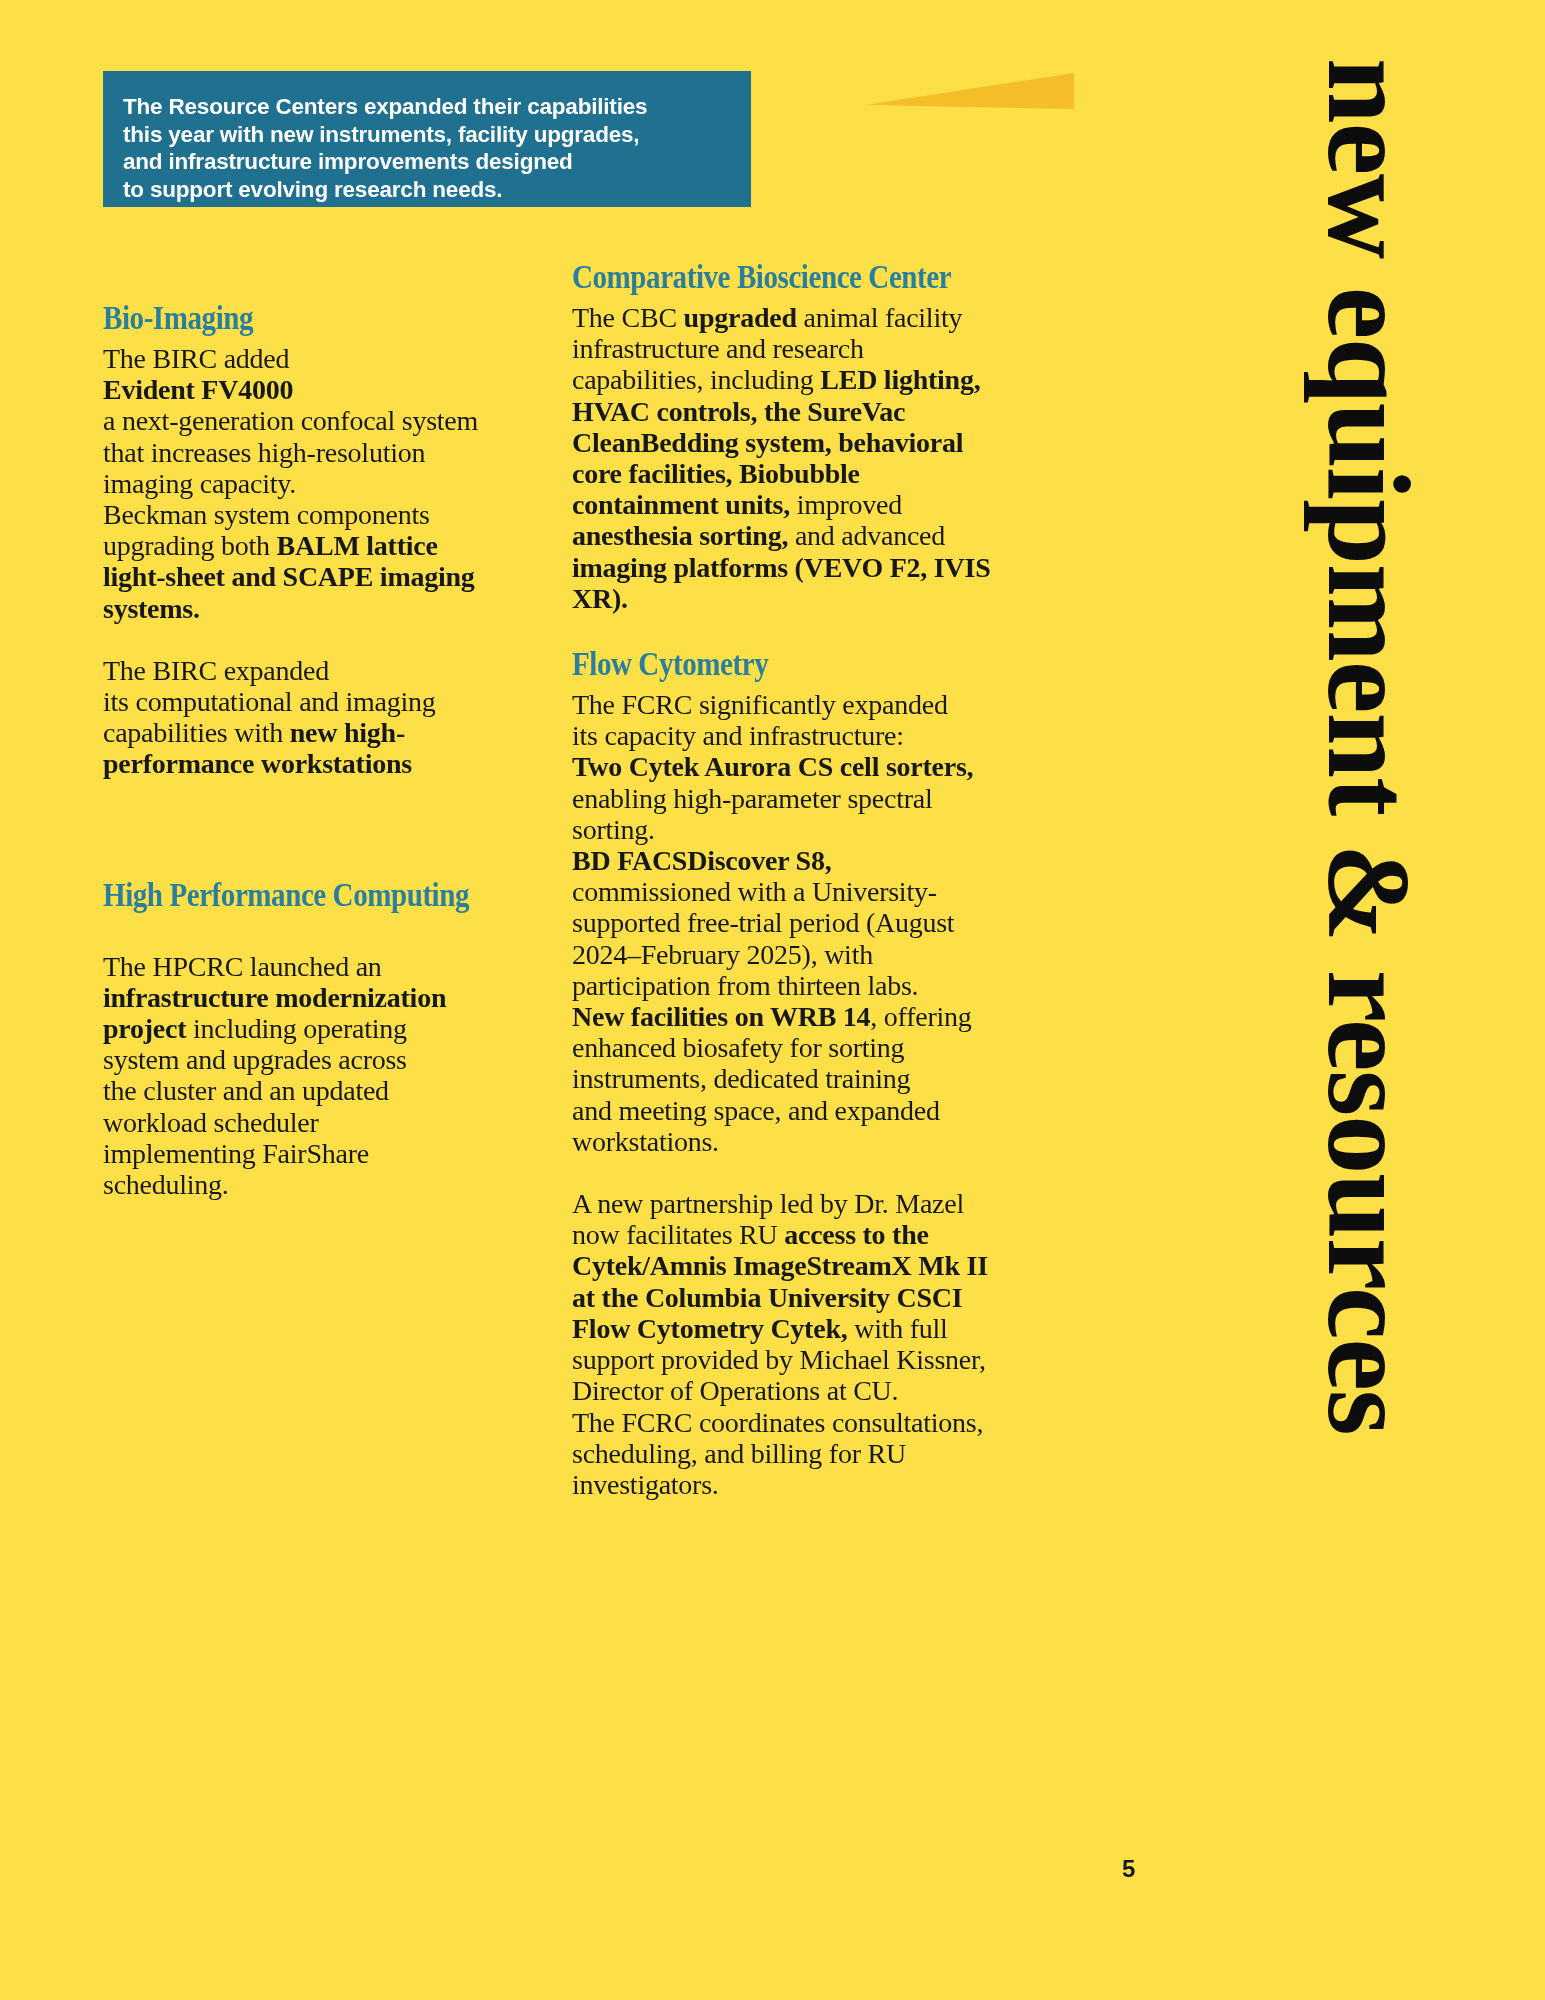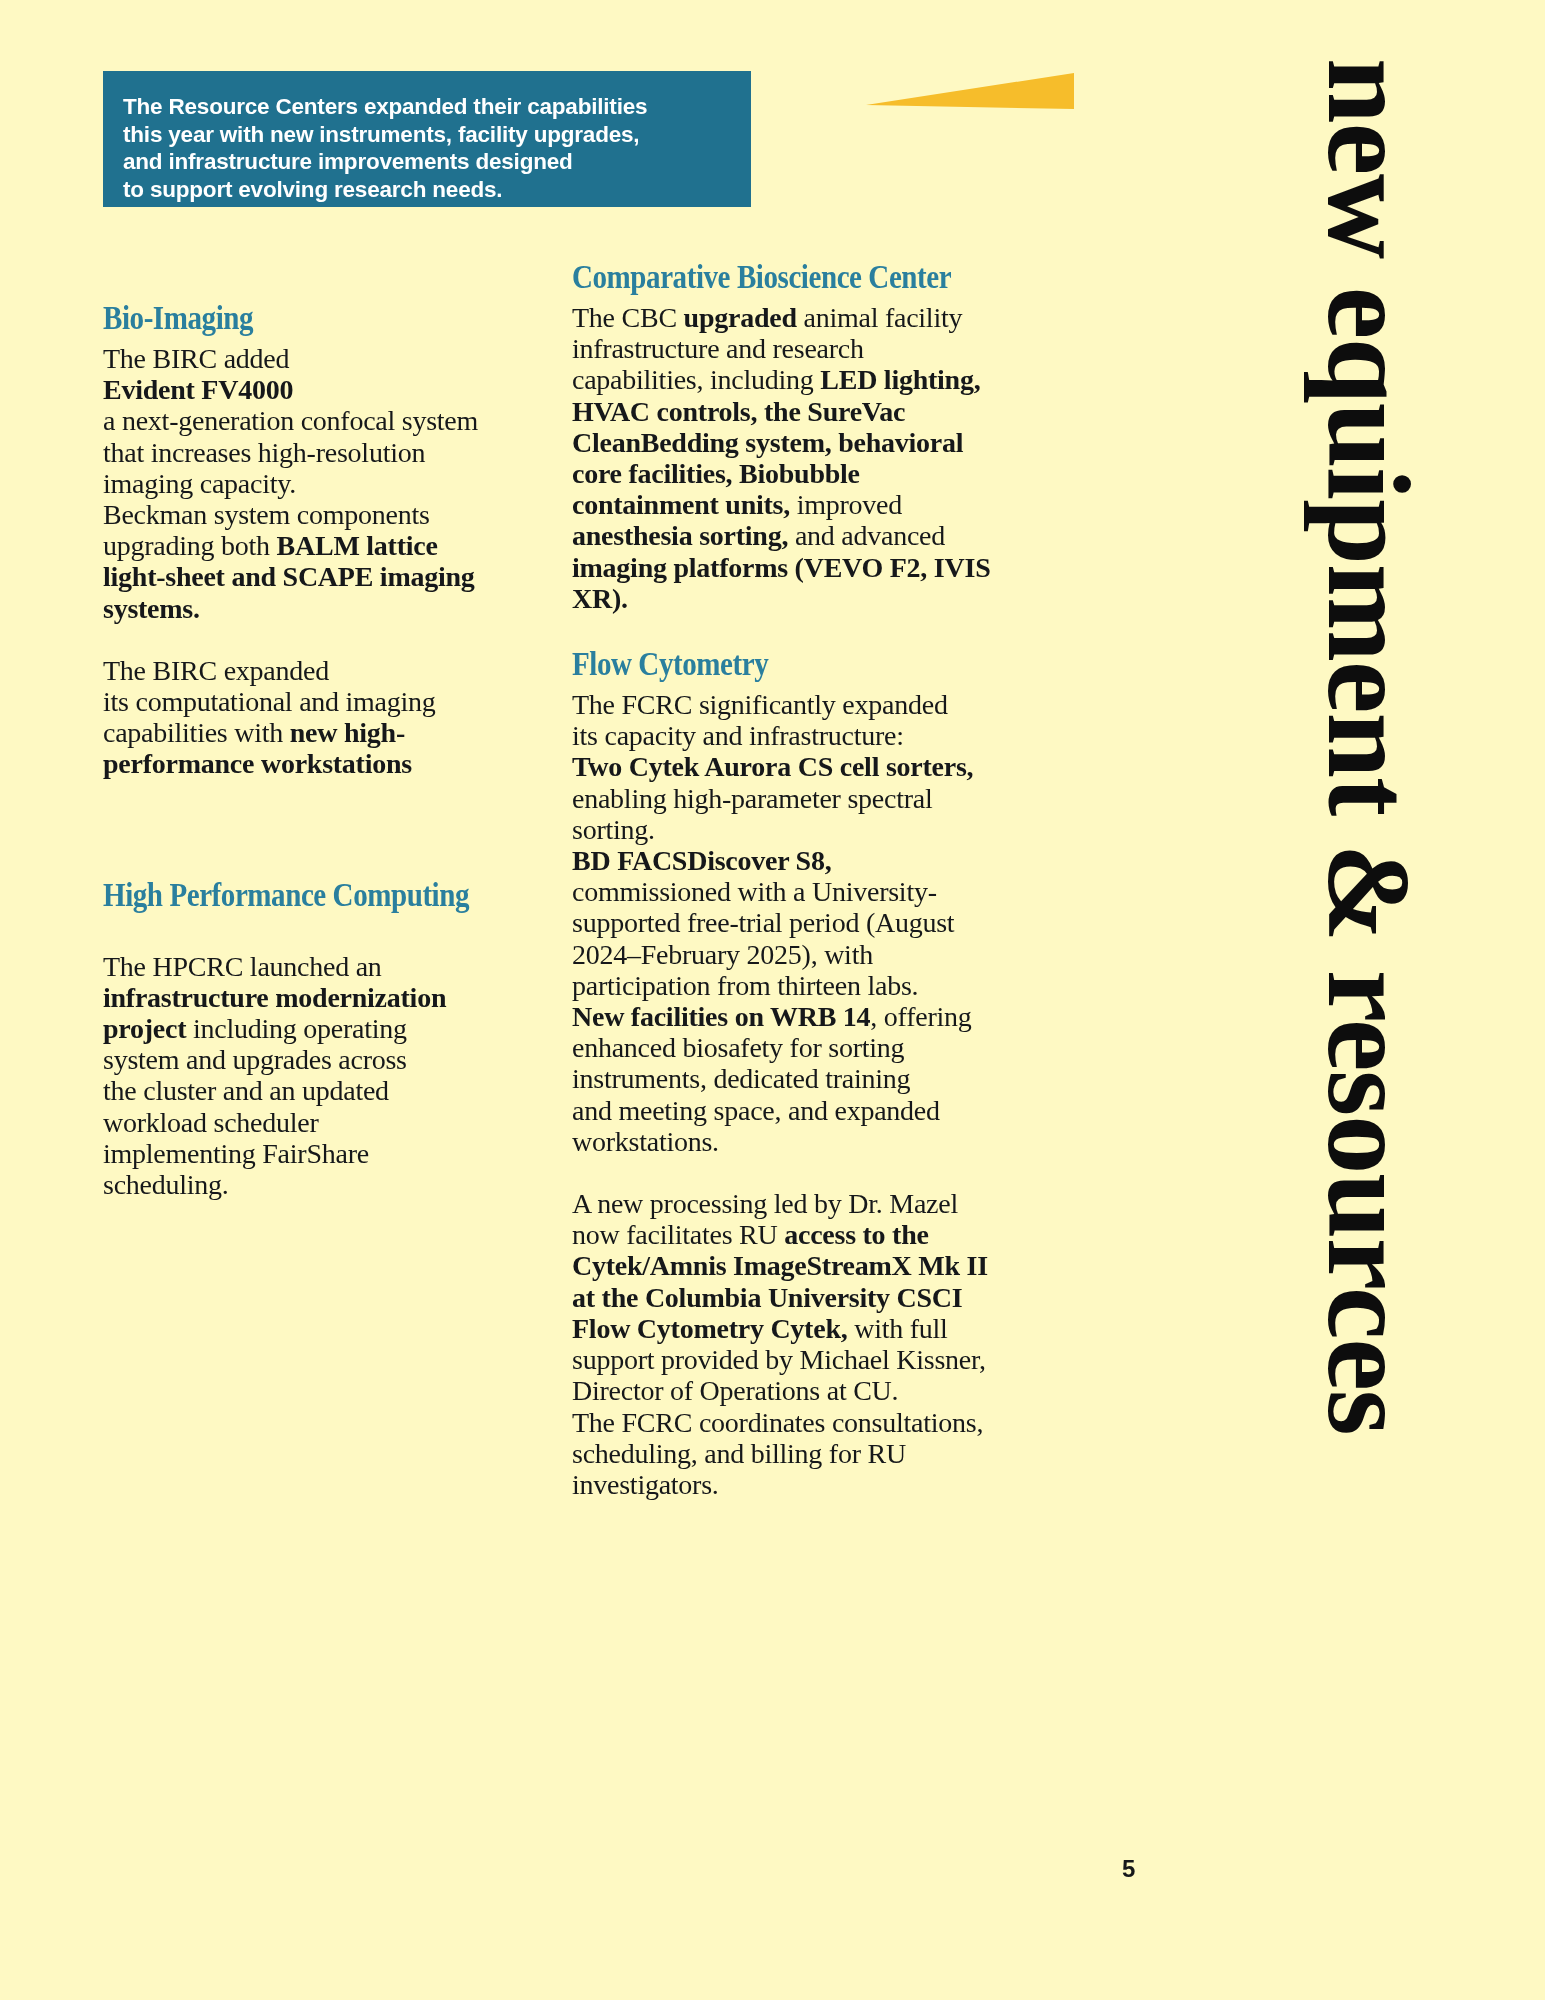--- a/index.html
+++ b/index.html
@@ -8,21 +8,21 @@
     background: #ffffff;
   }
   body {
     font-family: "Liberation Sans", sans-serif;
     -webkit-font-smoothing: antialiased;
   }
   .page {
     position: relative;
     width: 1545px;
     height: 2000px;
-    background: #fef9c3;
+    background: #fde047;
     overflow: hidden;
   }
 
   
   .intro-box {
     position: absolute;
     left: 103px;
     top: 71px;
     width: 648px;
     height: 136px;
@@ -203,21 +203,21 @@
 </b><span>commissioned with a University-
 supported free-trial period (August
 2024–February 2025), with
 participation from thirteen labs.
 </span><b>New facilities on WRB 14</b><span>, offering
 enhanced biosafety for sorting
 instruments, dedicated training
 and meeting space, and expanded
 workstations.</span></p>
     <div class="gap-md"></div>
-    <p class="body-para"><span>A new processing led by Dr. Mazel
+    <p class="body-para"><span>A new partnership led by Dr. Mazel
 now facilitates RU </span><b>access to the
 Cytek/Amnis ImageStreamX Mk II
 at the Columbia University CSCI
 Flow Cytometry Cytek,</b><span> with full
 support provided by Michael Kissner,
 Director of Operations at CU.
 The FCRC coordinates consultations,
 scheduling, and billing for RU
 investigators.</span></p>
   </div>

